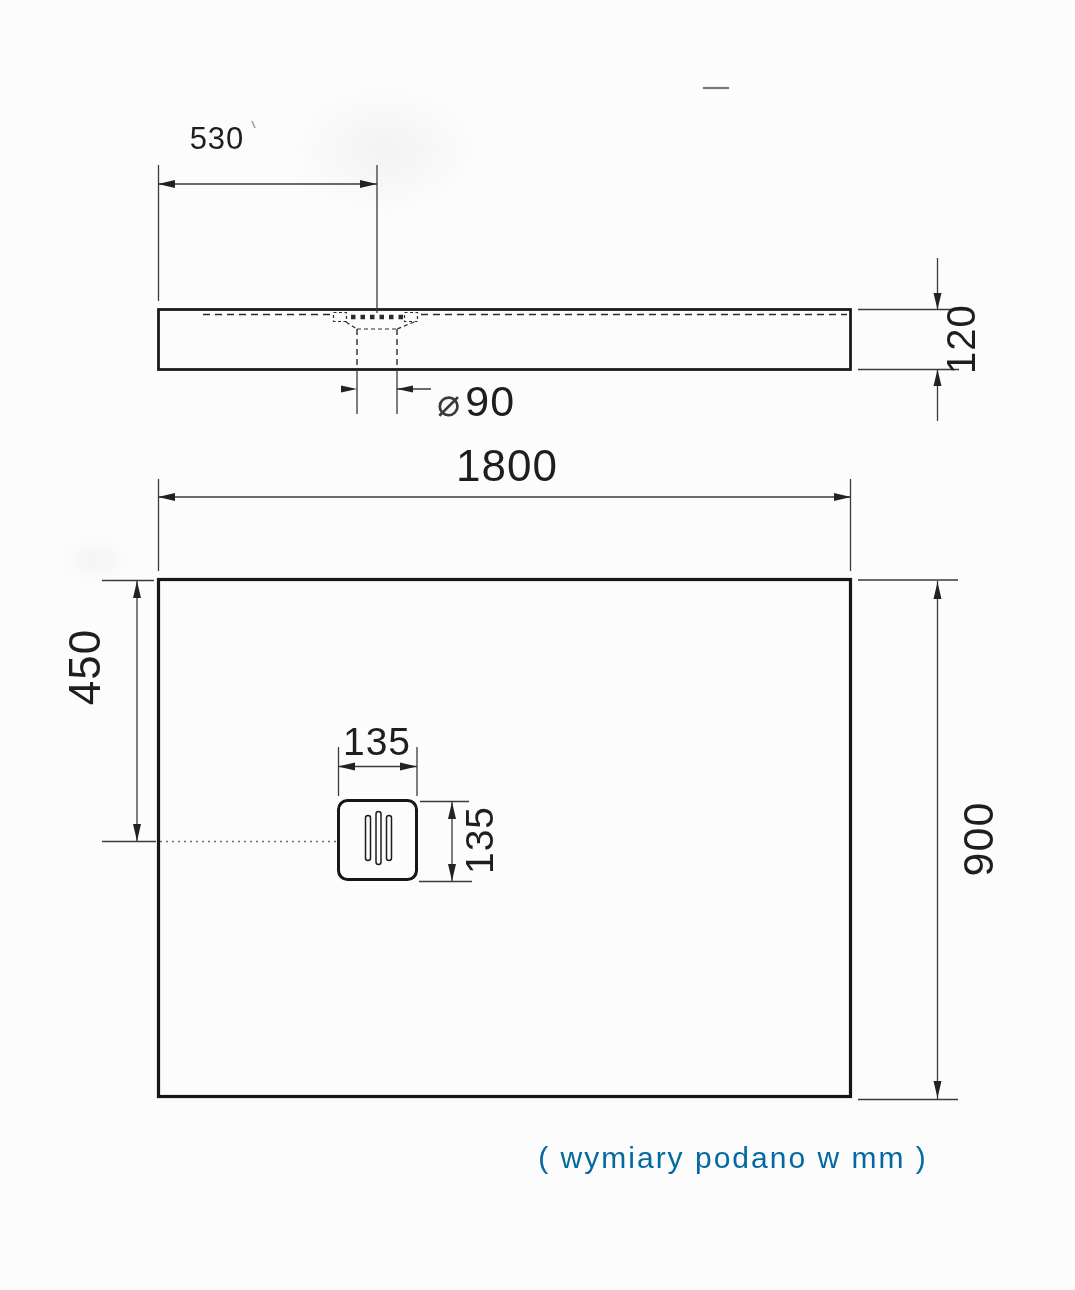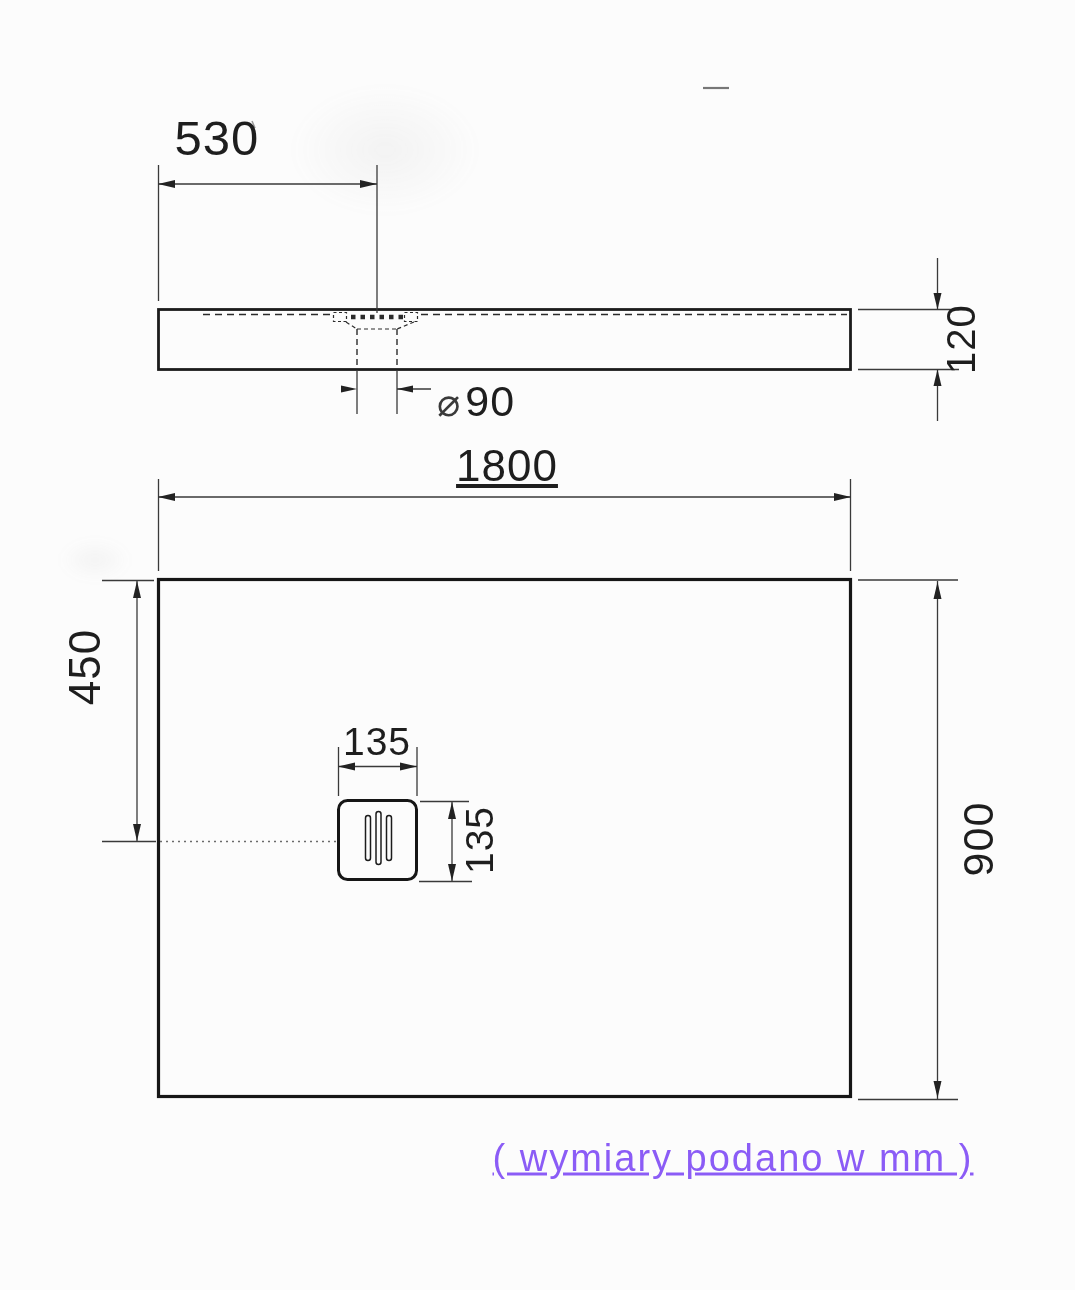--- a/index.html
+++ b/index.html
@@ -20,41 +20,40 @@
     filter:blur(6px);}
   .dim-label{
     position:absolute;
     color:#1e1e1e;
     white-space:nowrap;
     letter-spacing:1px;
     transform:translate(-50%,-50%);
     line-height:1;
   }
   .dim-label.vert{transform:translate(-50%,-50%) rotate(-90deg);}
-  .fs-530 {font-size:49px;}
+  .fs-530 {font-size:31px;}
   .fs-1800{font-size:44px;}
   .fs-dia {font-size:43px;}
   .fs-120 {font-size:40px;}
   .fs-450 {font-size:44px;}
   .fs-900 {font-size:43px;}
   .fs-135 {font-size:39px;}
   .dia-symbol{
     font-family:"DejaVu Sans","Liberation Sans",sans-serif;
     font-size:0.9em;
     color:#3a3a3a;
     margin-right:4px;
   }
   .caption{
     position:absolute;
     transform:translate(-50%,-50%);
-    font-size:38px;
-    color:#8b5cf6;
+    font-size:30px;
+    color:#0369a1;
     letter-spacing:2px;
     white-space:nowrap;
-    text-decoration:underline;
   }
 </style>
 </head>
 <body>
 
 <div class="canvas">
 
   <div class="smudge" style="left:290px;top:85px;width:190px;height:130px;"></div>
   <div class="smudge" style="left:60px;top:540px;width:70px;height:40px;"></div>
 
@@ -151,21 +150,21 @@
   </svg>
 
   <div class="dim-label fs-530" style="left:217px;top:138px;">530</div>
 
   <div class="dim-label fs-dia" style="left:476px;top:393px;margin-top:8px;">
     <span class="dia-symbol">⌀</span><span>90</span>
   </div>
 
   <div class="dim-label vert fs-120" style="left:961px;top:339px;">120</div>
 
-  <div class="dim-label fs-1800" style="left:507px;top:466px;text-decoration:underline;">1800</div>
+  <div class="dim-label fs-1800" style="left:507px;top:466px;">1800</div>
 
   <div class="dim-label vert fs-450" style="left:85px;top:667px;">450</div>
 
   <div class="dim-label fs-135" style="left:377px;top:741px;">135</div>
 
   <div class="dim-label vert fs-135" style="left:479px;top:840px;">135</div>
 
   <div class="dim-label vert fs-900" style="left:978px;top:839px;">900</div>
 
   <div class="caption" style="left:733px;top:1158px;">( wymiary podano w mm )</div>

